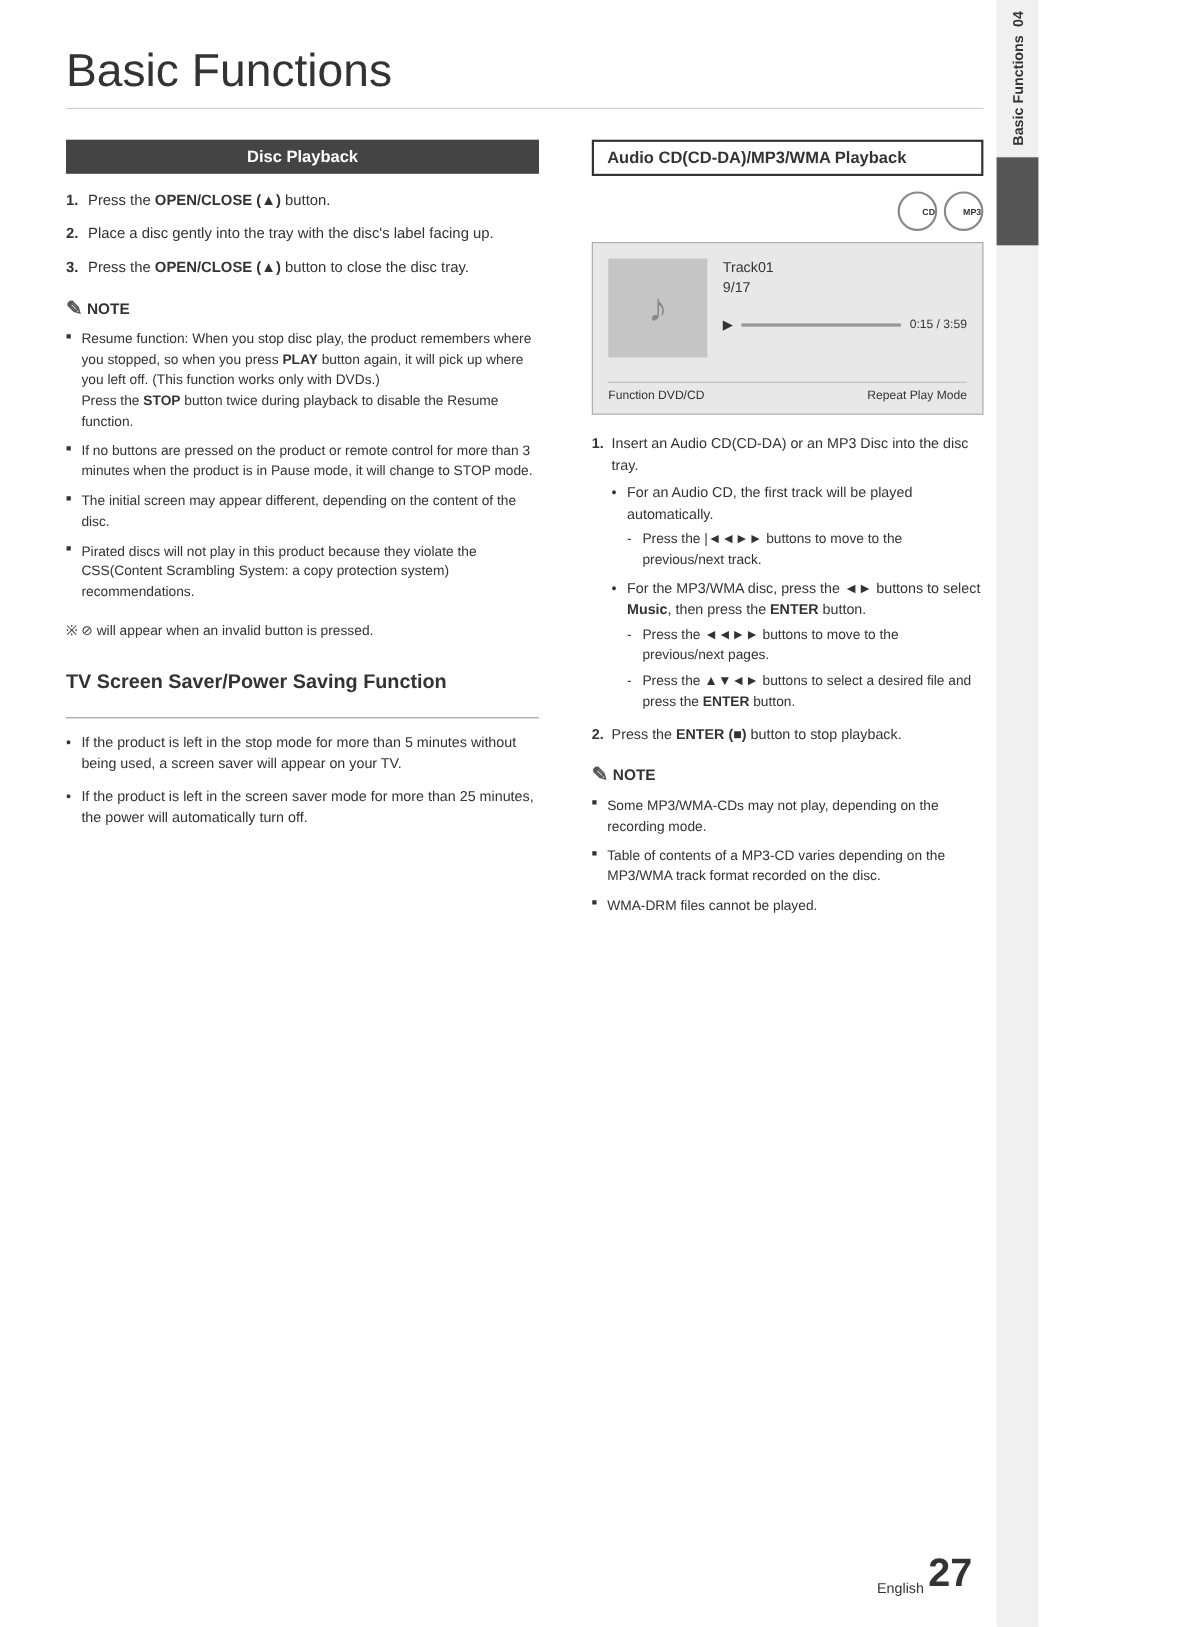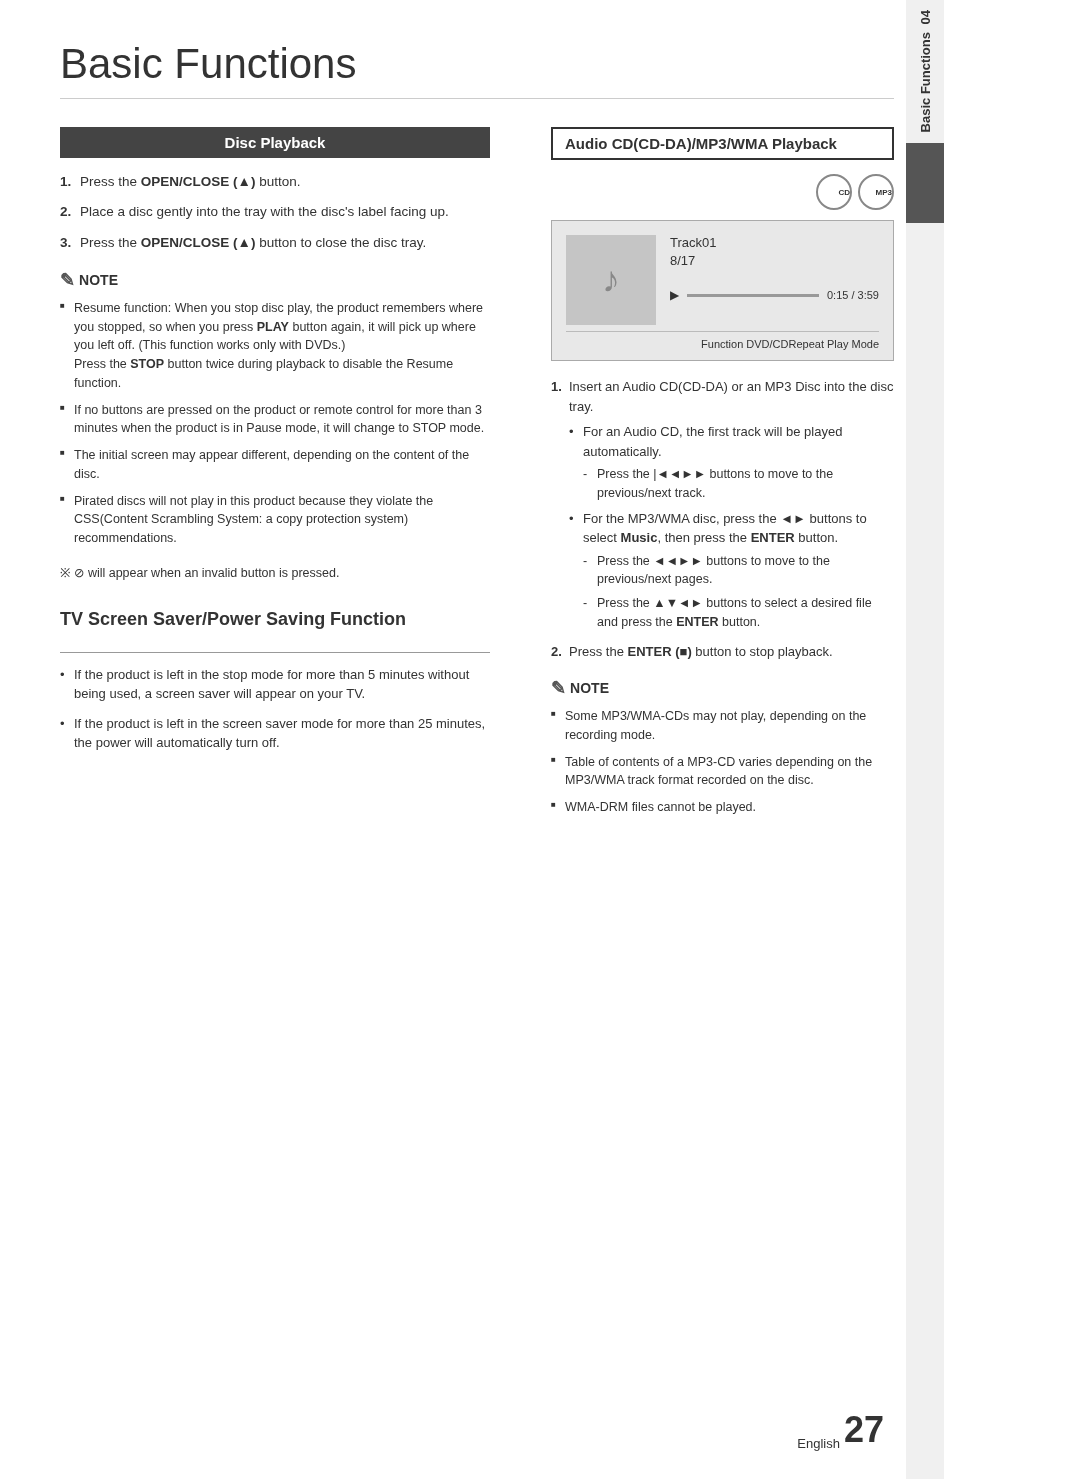--- a/index.html
+++ b/index.html
@@ -72,21 +72,21 @@
       font-weight: 300;
       color: #333;
       margin-bottom: 28px;
       border-bottom: 1px solid #ccc;
       padding-bottom: 10px;
     }
 
     
     .two-columns {
       display: flex;
-      gap: 61px;
+      gap: 48px;
     }
 
     .left-column {
       flex: 0 0 430px;
     }
 
     .right-column {
       flex: 1;
     }
 
@@ -305,22 +305,22 @@
     }
 
     .progress-time {
       font-size: 11px;
       color: #333;
       white-space: nowrap;
     }
 
     .player-footer {
       display: flex;
-      justify-content: flex-end;
-      margin-top: 6px;
+      justify-content: space-between;
+      margin-top: 22px;
       border-top: 1px solid #bbb;
       padding-top: 6px;
     }
 
     .player-footer-text {
       font-size: 11px;
       color: #333;
     }
 
     
@@ -486,21 +486,21 @@
           </div>
         </div>
 
         <div class="player-mockup">
           <div class="player-inner">
             <div class="player-album-art">
               <span class="music-note">♪</span>
             </div>
             <div class="player-info">
               <div class="player-track">Track01</div>
-              <div class="player-number">8/17</div>
+              <div class="player-number">9/17</div>
               <div class="player-progress">
                 <span class="play-btn">▶</span>
                 <div class="progress-bar-container"></div>
                 <span class="progress-time">0:15 / 3:59</span>
               </div>
             </div>
           </div>
           <div class="player-footer">
             <span class="player-footer-text">Function  DVD/CD</span>
             <span class="player-footer-text">Repeat  Play Mode</span>

